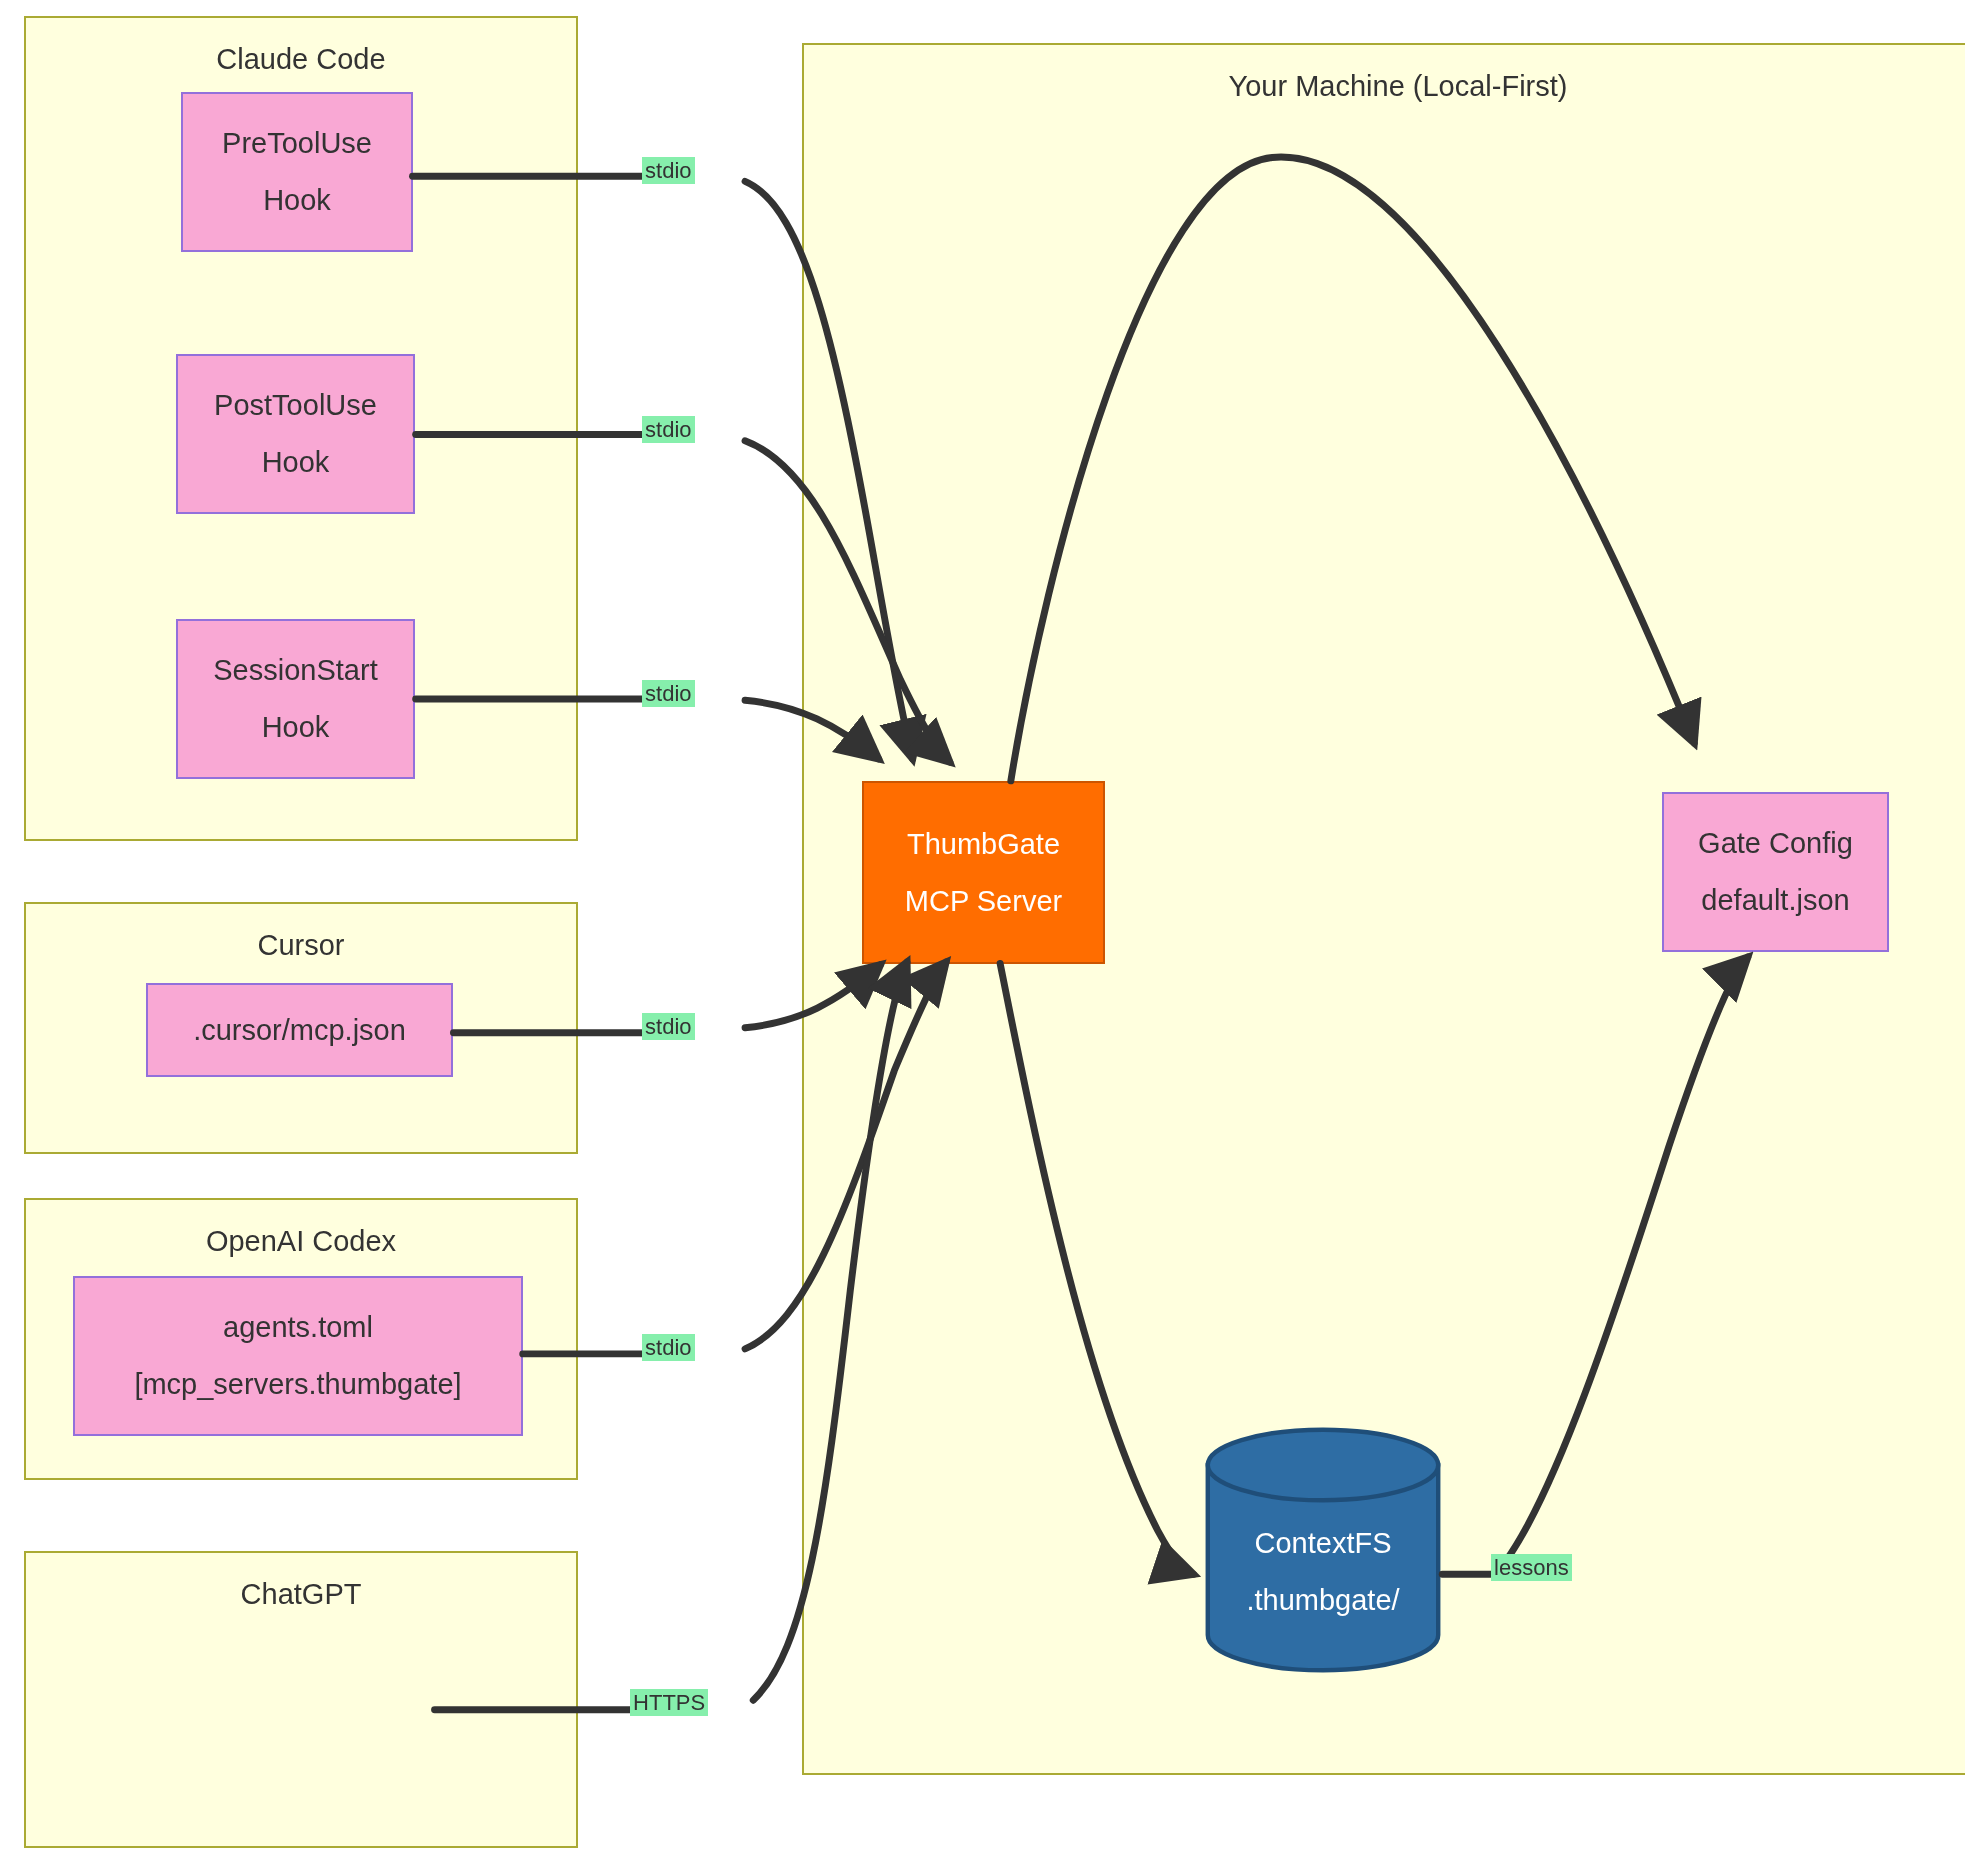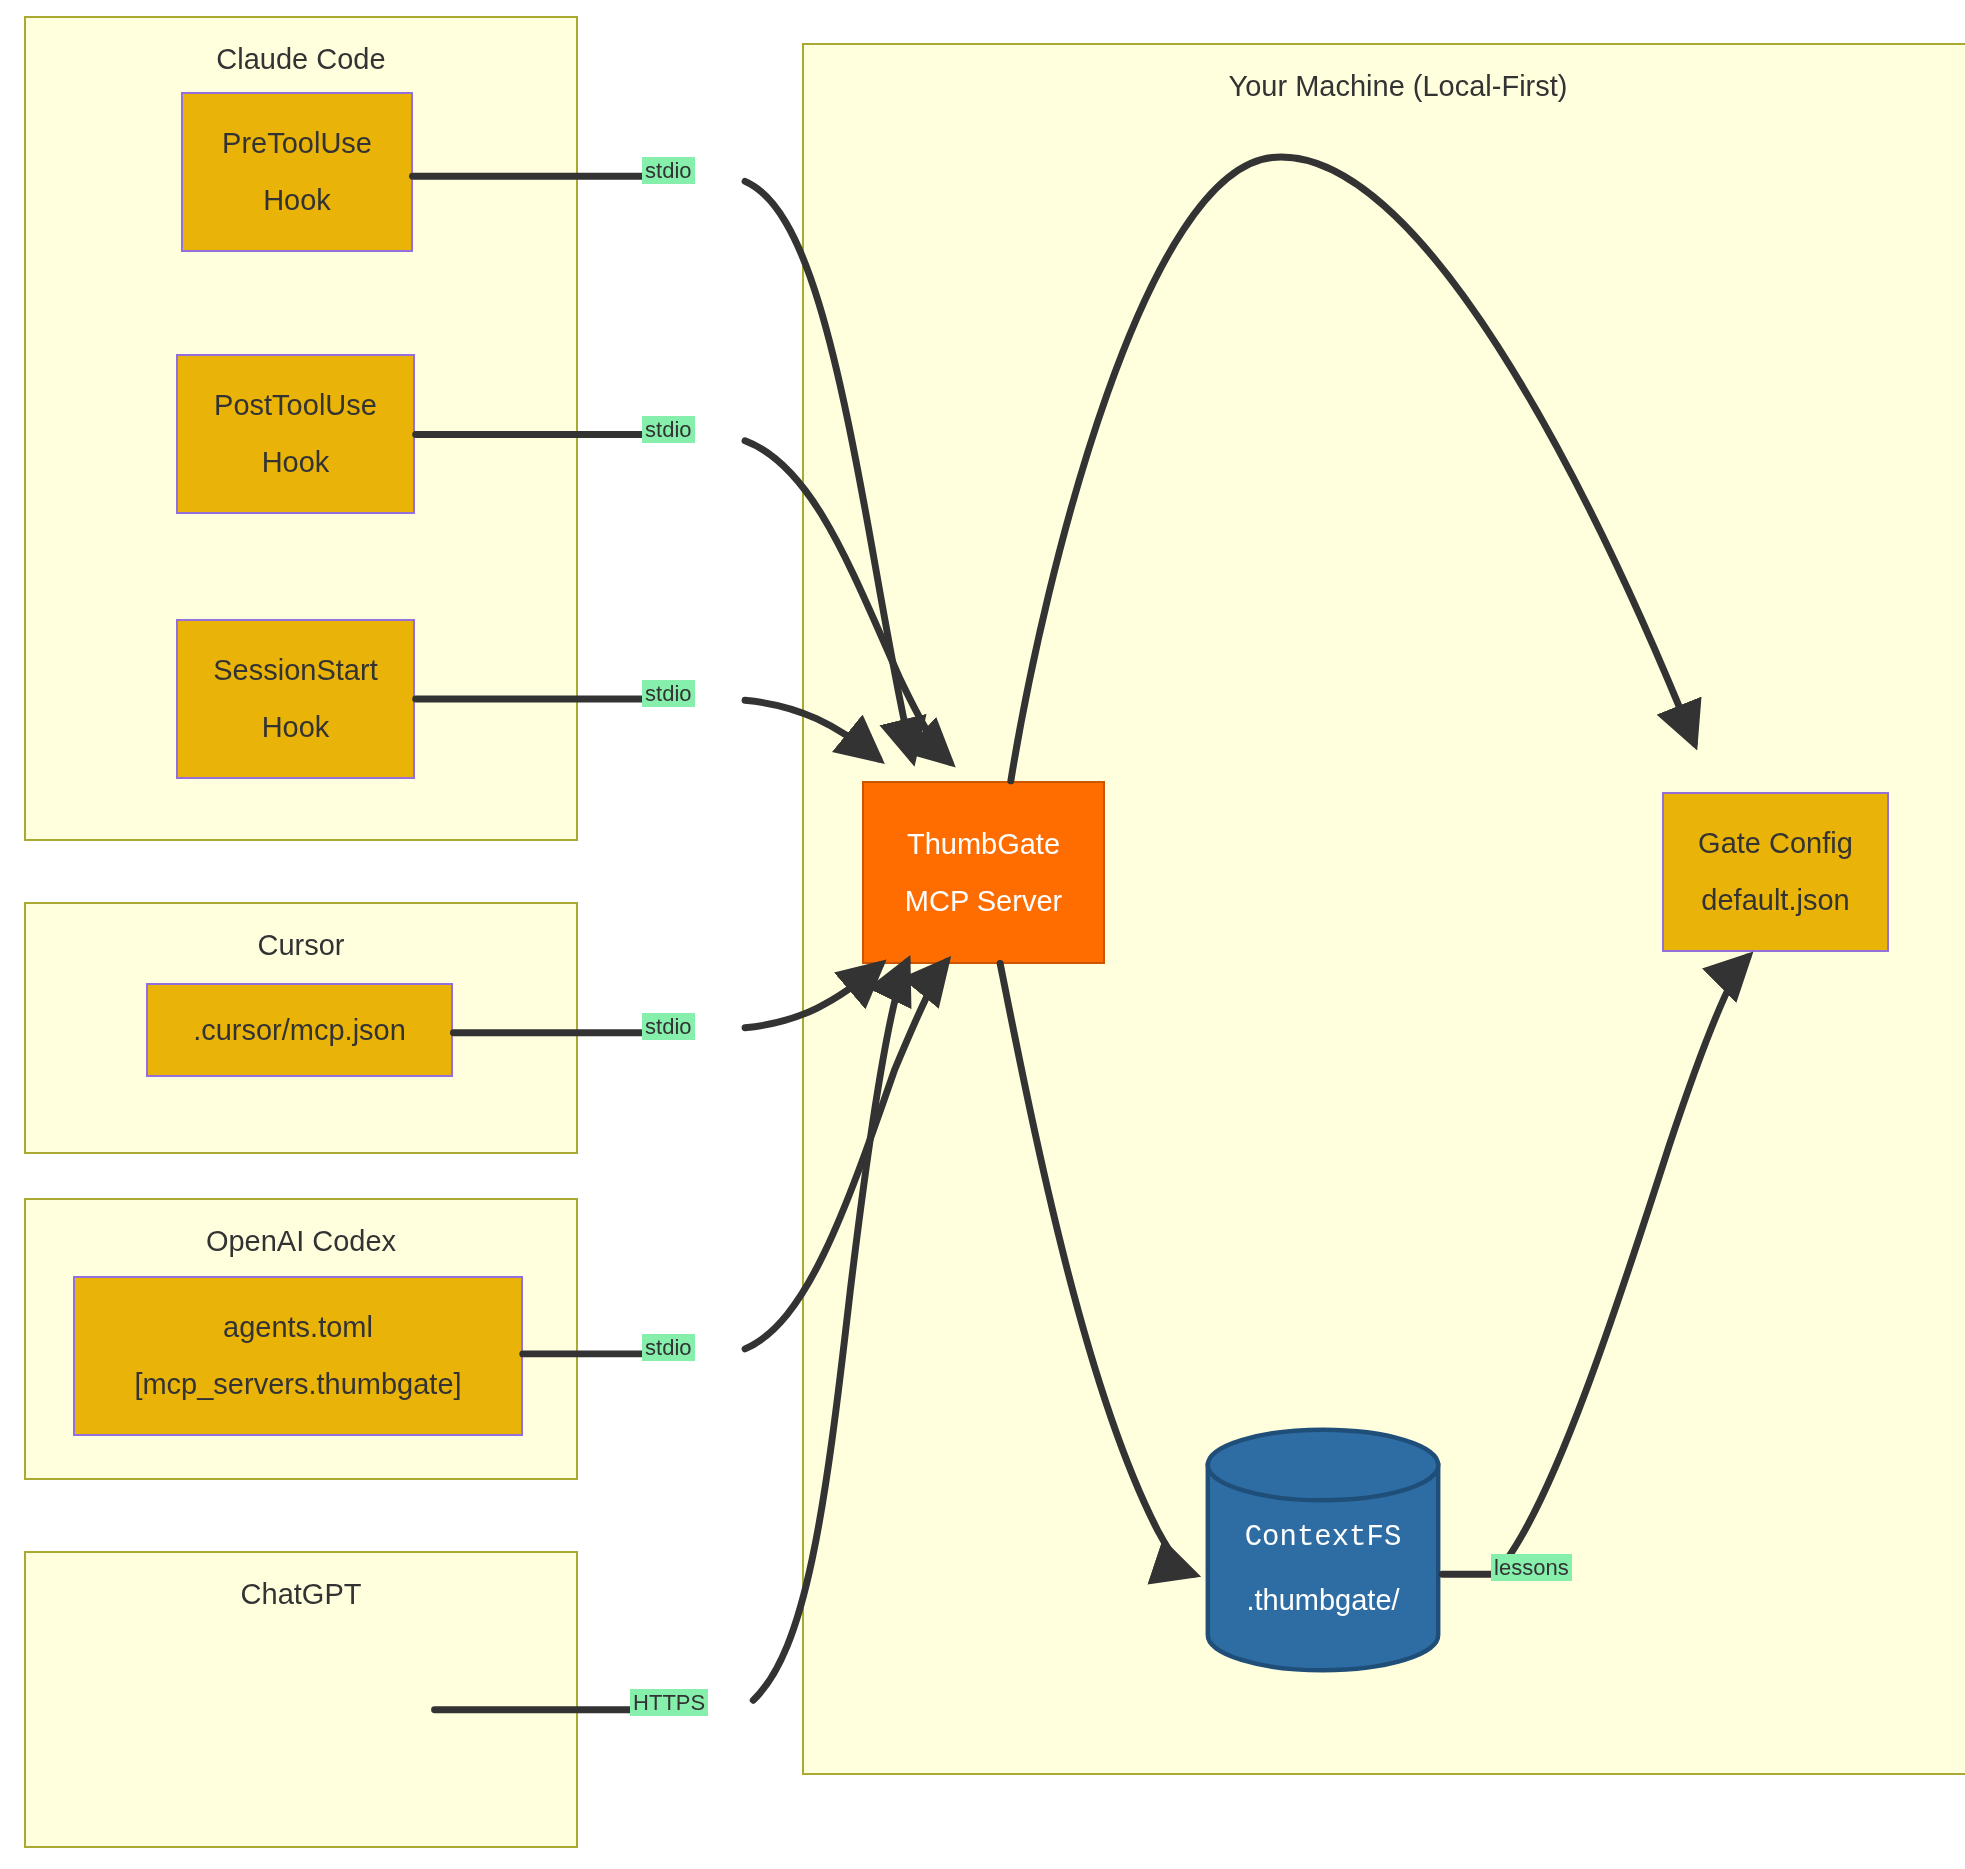--- a/index.html
+++ b/index.html
@@ -39,21 +39,21 @@
     position: absolute;
     left: 0;
     width: 100%;
     text-align: center;
     font-size: 29px;
     color: #333333;
     white-space: nowrap;
   }
   .node {
     position: absolute;
-    background: #eab308;
+    background: #f9a8d4;
     border: 2.5px solid #9370db;
     box-sizing: border-box;
     display: flex;
     flex-direction: column;
     align-items: center;
     justify-content: center;
     z-index: 3;
     color: #333333;
     font-size: 29px;
     line-height: 1.0;
@@ -190,21 +190,21 @@
   <div class="node" style="left:1662px; top:792px; width:227px; height:160px;">
     <span class="line">Gate Config</span>
     <span class="line">default.json</span>
   </div>
 
   <div class="db-node" style="left:1204px; top:1427px; width:238px; height:246px;">
     <svg width="238" height="246" viewBox="0 0 378 390" style="position:absolute; left:0; top:0;">
       <path d="M 6 60 L 6 330 A 183 56 0 0 0 372 330 L 372 60 Z" fill="#2e6da4" stroke="#1f4e79" stroke-width="7"></path>
       <ellipse cx="189" cy="60" rx="183" ry="56" fill="#2e6da4" stroke="#1f4e79" stroke-width="7"></ellipse>
     </svg>
-    <span class="db-label" style="top:94px;font-family:Liberation Mono, monospace;">ContextFS</span>
+    <span class="db-label" style="top:100px;">ContextFS</span>
     <span class="db-label" style="top:157px;">.thumbgate/</span>
   </div>
 
   <div class="edge-label" style="left:642px; top:157px;">stdio</div>
 
   <div class="edge-label" style="left:642px; top:416px;">stdio</div>
 
   <div class="edge-label" style="left:642px; top:680px;">stdio</div>
 
   <div class="edge-label" style="left:642px; top:1013px;">stdio</div>

